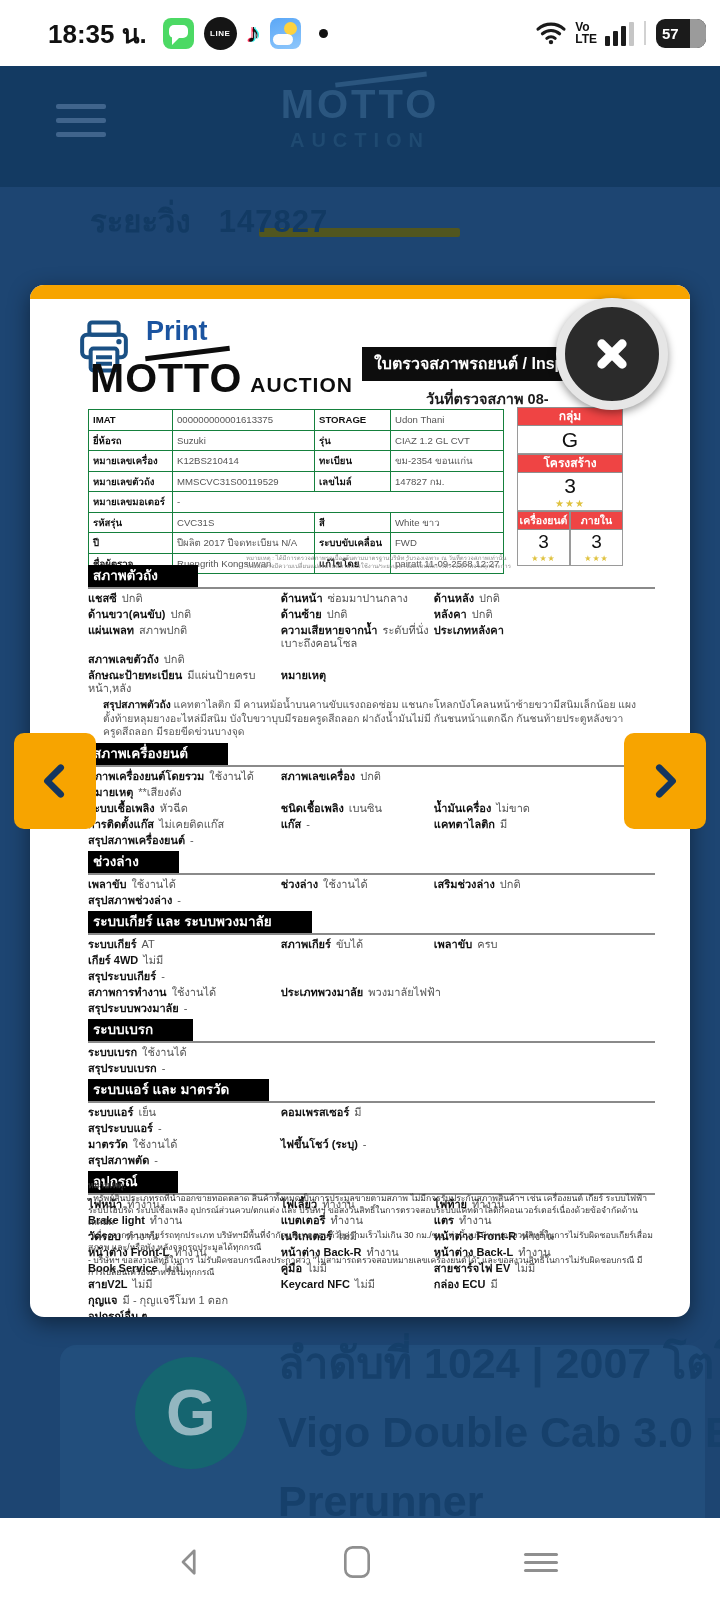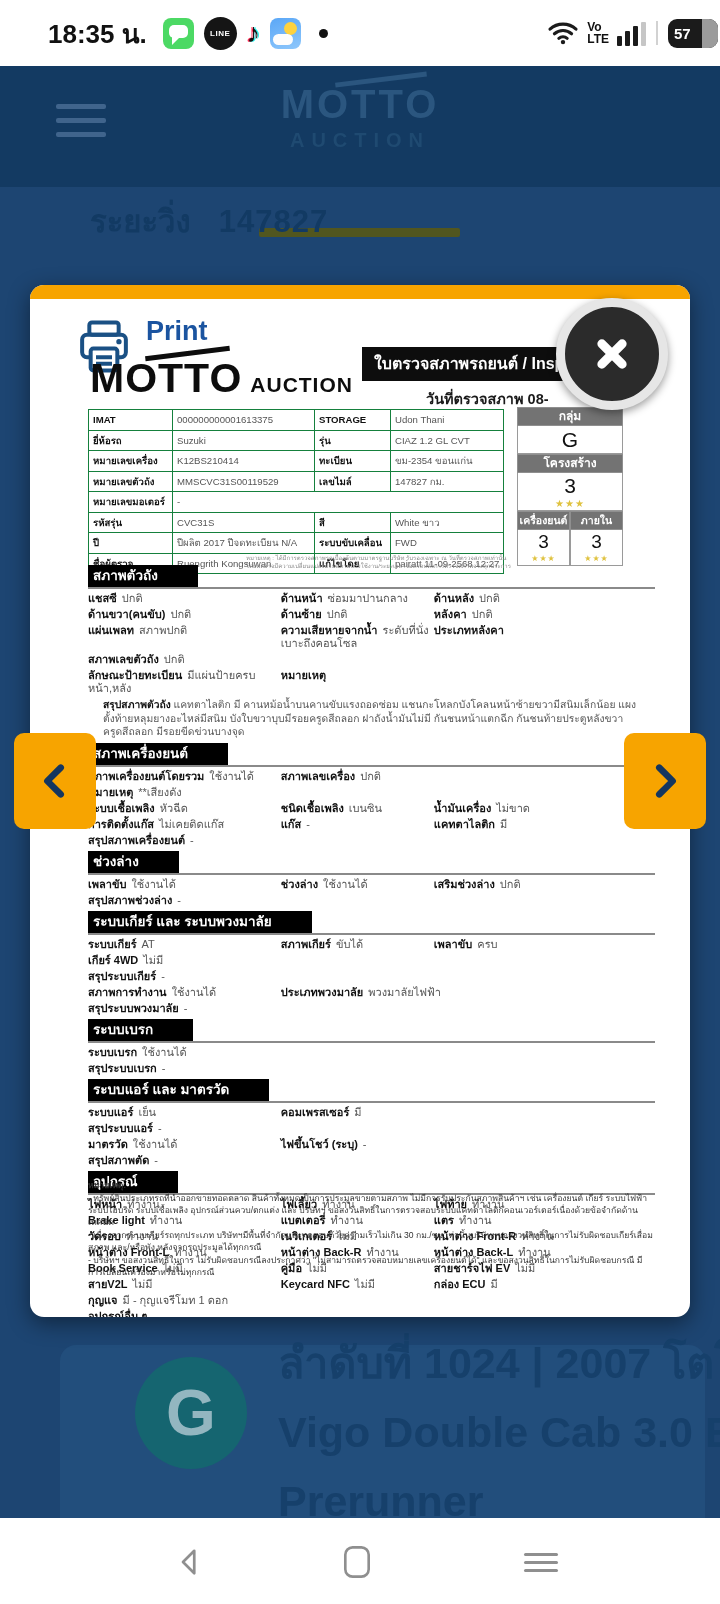--- a/index.html
+++ b/index.html
@@ -15,21 +15,21 @@
   .app-msg::before{content:"";position:absolute;left:6px;top:7px;width:19px;height:13px;border-radius:5px;background:#fff;}
   .app-msg::after{content:"";position:absolute;left:9px;top:19px;border:4px solid transparent;border-top-color:#fff;border-left-color:#fff;}
   .app-line{width:33px;height:33px;border-radius:50%;background:#151515;color:#fff;font-size:8px;font-weight:700;
     display:flex;align-items:center;justify-content:center;letter-spacing:.5px;}
   .app-tiktok{font-size:27px;font-weight:700;color:#111;line-height:1;
     text-shadow:1.5px 0 #25f4ee,-1.5px 0 #fe2c55;}
   .app-weather{width:31px;height:31px;border-radius:8px;background:linear-gradient(160deg,#5aa7f7,#8ec7fb);position:relative;overflow:hidden;}
   .app-weather::before{content:"";position:absolute;right:4px;top:4px;width:13px;height:13px;border-radius:50%;background:#ffd23e;}
   .app-weather::after{content:"";position:absolute;left:3px;bottom:4px;width:20px;height:11px;border-radius:7px;background:#fdfdfd;}
   .sb-dot{width:9px;height:9px;border-radius:50%;background:#111;margin-left:8px;}
-  .sb-right{position:absolute;right:2px;top:0;height:66px;display:flex;align-items:center;gap:8px;}
+  .sb-right{position:absolute;right:14px;top:0;height:66px;display:flex;align-items:center;gap:8px;}
   .volte{font-size:12px;font-weight:700;color:#111;line-height:12px;text-align:left;}
   .bars{display:flex;align-items:flex-end;gap:3px;height:26px;}
   .bars i{display:block;width:5px;background:#1b1b1b;border-radius:1px;}
   .bars i.b4{background:#c6c6c6;}
   .sb-sep{width:2px;height:24px;background:#d2d2d2;margin:0 2px;}
   .battery{width:50px;height:29px;border-radius:9px;background:#1b1b1b;position:relative;overflow:hidden;
     display:flex;align-items:center;}
   .battery span{color:#fff;font-size:15px;font-weight:700;margin-left:6px;position:relative;z-index:2;}
   .battery::after{content:"";position:absolute;right:0;top:0;width:16px;height:100%;background:#9b9b9b;}
 
@@ -67,21 +67,21 @@
 
   
   .info-table{position:absolute;left:58px;top:110px;border-collapse:collapse;}
   .info-table td{border:1px solid #15803d;font-size:9.6px;padding:2px 4px;height:15.5px;white-space:nowrap;}
   td.tlbl{font-weight:700;color:#111;}
   td.tval{color:#555;}
   .cw0{width:84px;}.cw1{width:142px;}.cw2{width:76px;}.cw3{width:96px;}
 
   
   .badges{position:absolute;left:487px;top:108px;width:106px;font-family:inherit;}
-  .badge-head{background:#737373;color:#fff;font-size:12px;font-weight:700;text-align:center;
+  .badge-head{background:#ef4444;color:#fff;font-size:12px;font-weight:700;text-align:center;
     height:17px;line-height:17px;border:1px solid #8f8f8f;}
   .badge-val{border:1px solid #9a9a9a;border-top:none;background:#fff;text-align:center;
     font-size:21px;color:#111;line-height:25px;}
   .badge-val .stars{font-size:10px;line-height:12px;color:#dfc23f;letter-spacing:1px;}
   .badge-duo{display:flex;}
   .badge-duo>div{flex:1 1 50%;}
   .badge-duo .badge-head{font-size:10.5px;}
   .badge-duo .badge-val{font-size:19px;line-height:23px;}
   .badge-duo .stars{font-size:8px;}
 

